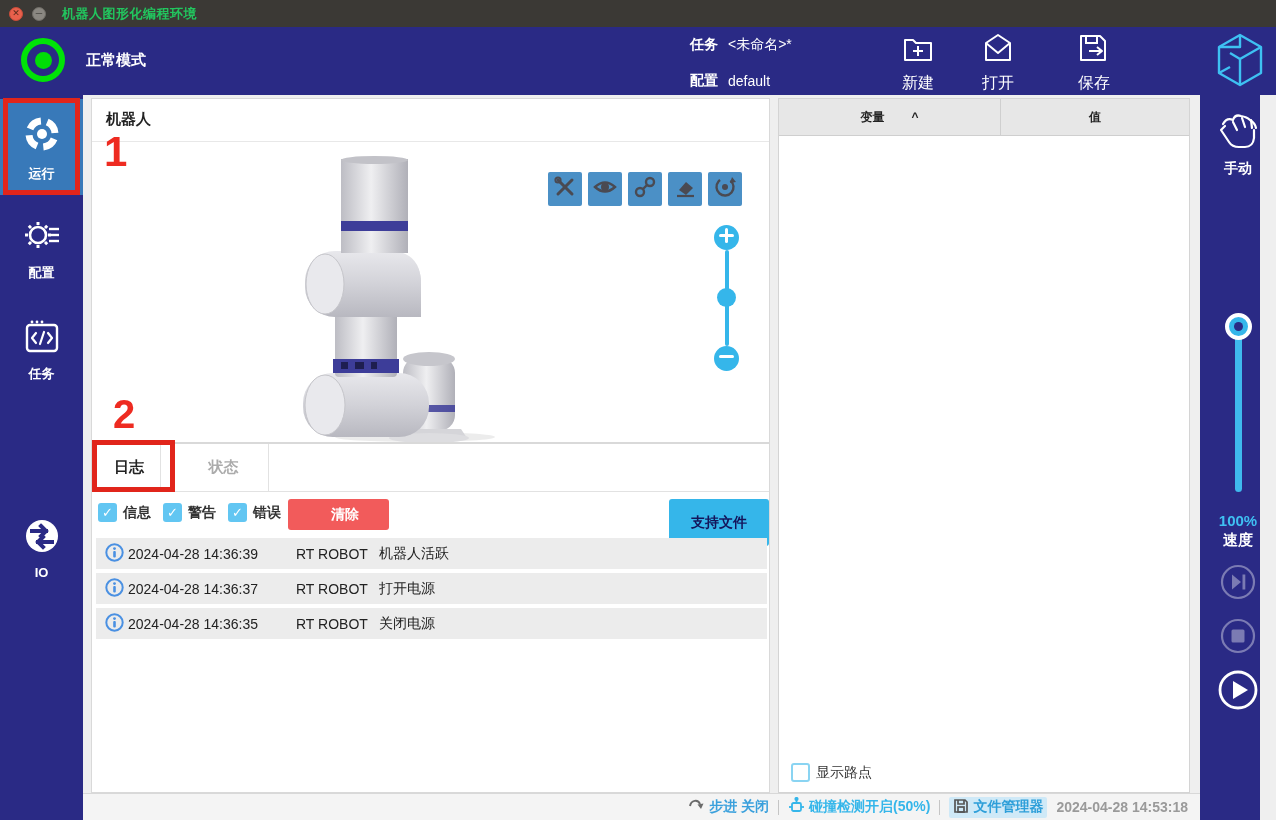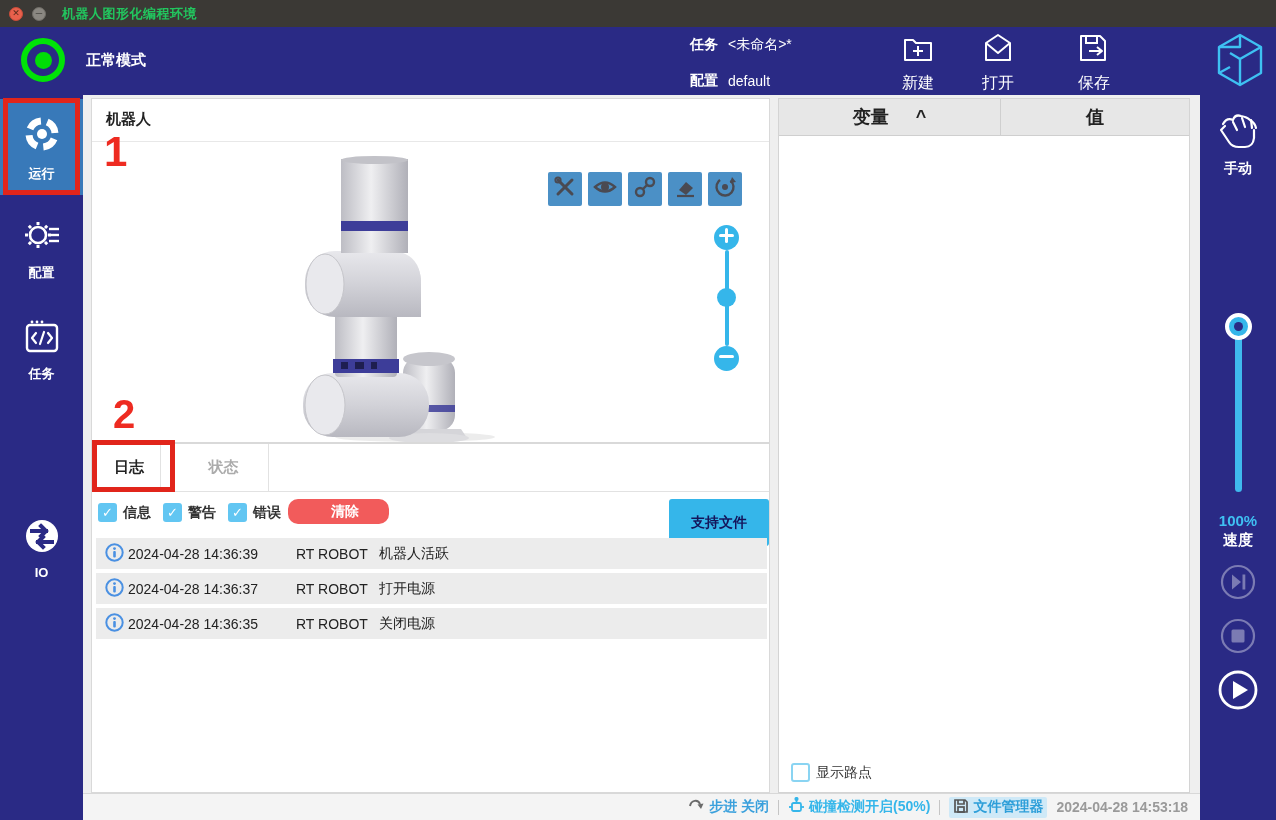--- a/index.html
+++ b/index.html
@@ -46,51 +46,51 @@
   
   #log-panel{left:91px;top:443px;width:679px;height:350px;background:#fff;border:1px solid #D9D9D9;}
   .tab{position:absolute;top:0;height:47px;display:flex;align-items:center;justify-content:center;font-size:15px;font-weight:700;cursor:pointer;background:#fff;border-right:1px solid #E2E2E2;}
   #tabbar-line{position:absolute;left:0;top:47px;width:100%;height:1px;background:#E2E2E2;}
   .cb{width:19px;height:19px;border-radius:3px;background:#62C6F2;display:flex;align-items:center;justify-content:center;cursor:pointer;}
   .cb::after{content:"✓";color:#fff;font-size:13px;font-weight:700;}
   .cb.unchecked{background:#fff;border:2px solid #8AD4F2;}
   .cb.unchecked::after{content:"";}
   .cb-label{font-size:14px;font-weight:700;color:#333;margin-left:6px;}
   .filter-item{position:absolute;top:59px;display:flex;align-items:center;}
-  #clear-btn{position:absolute;left:196px;top:55px;width:101px;height:25px;background:#F25B5B;border-radius:10px;color:#fff;
+  #clear-btn{position:absolute;left:196px;top:55px;width:101px;height:31px;background:#F25B5B;border-radius:3px;color:#fff;
              font-size:14px;font-weight:700;display:flex;align-items:center;justify-content:center;cursor:pointer;padding-left:13px;}
   #support-btn{position:absolute;left:577px;top:55px;width:100px;height:47px;background:#35B6EA;border-radius:3px;color:#14145a;
              font-size:14px;font-weight:700;display:flex;align-items:center;justify-content:center;cursor:pointer;}
   .log-row{position:absolute;left:4px;width:671px;height:31px;background:#ECECEC;display:flex;align-items:center;font-size:14px;color:#222;}
   .log-row .time{width:168px;margin-left:32px;font-weight:400;}
   .log-row .src{width:83px;}
   .log-row .msg{}
   .info-ic{position:absolute;left:9px;}
 
   
   #var-panel{left:778px;top:98px;width:412px;height:695px;background:#fff;border:1px solid #D4D4D4;}
   .var-hdr{position:absolute;top:0;height:37px;background:#E7E7E7;display:flex;align-items:center;justify-content:center;
-           font-size:18px;font-weight:700;color:#222;border-bottom:1px solid #CFCFCF;gap:19px;}
+           font-size:12px;font-weight:700;color:#222;border-bottom:1px solid #CFCFCF;gap:19px;}
   #var-hdr-1{left:0;width:222px;border-right:1px solid #CFCFCF;}
   #var-hdr-2{left:222px;width:188px;}
   .sortcaret{font-weight:700;margin-left:8px;}
   #waypoints-row{position:absolute;left:12px;top:664px;display:flex;align-items:center;}
 
   
   #statusbar{left:83px;top:793px;width:1117px;height:27px;background:#F4F4F4;border-top:1px solid #D8D8D8;
              display:flex;align-items:center;justify-content:flex-end;padding-right:12px;gap:9px;}
   #statusbar .sitem{display:flex;align-items:center;gap:4px;font-size:14px;font-weight:700;cursor:pointer;}
   .s-step{color:#3AA0DC;}
   .s-coll{color:#35B6EA;}
   .s-file{color:#2E9FD9;background:#CFE9F7;padding:1px 4px;border-radius:2px;}
   .s-date{color:#9A9A9A;font-weight:700;font-size:14px;}
   .sep{width:1px;height:15px;background:#C5C5C5;}
 
   
-  #right-sidebar{left:1200px;top:95px;width:76px;height:725px;background:#2A2A85;}
+  #right-sidebar{left:1200px;top:95px;width:60px;height:725px;background:#2A2A85;}
   .rs-item{position:absolute;left:0;width:76px;display:flex;flex-direction:column;align-items:center;color:#fff;cursor:pointer;}
   .rs-item .lbl{font-size:14px;font-weight:700;margin-top:4px;}
   #speed-track{position:absolute;left:35px;top:221px;width:7px;height:176px;background:#3FB9EE;border-radius:4px;}
   #speed-handle{position:absolute;left:25px;top:218px;width:27px;height:27px;border-radius:50%;background:#35B6EA;border:4px solid #fff;
                 display:flex;align-items:center;justify-content:center;cursor:pointer;}
   #speed-handle .hole{width:9px;height:9px;border-radius:50%;background:#2A2A85;}
   #speed-pct{position:absolute;left:0;top:417px;width:76px;text-align:center;color:#3FC0F2;font-size:15px;font-weight:700;}
   #speed-lbl{position:absolute;left:0;top:436px;width:76px;text-align:center;color:#fff;font-size:15px;font-weight:700;}
   .pb{position:absolute;left:19px;width:38px;height:38px;cursor:pointer;}
 

